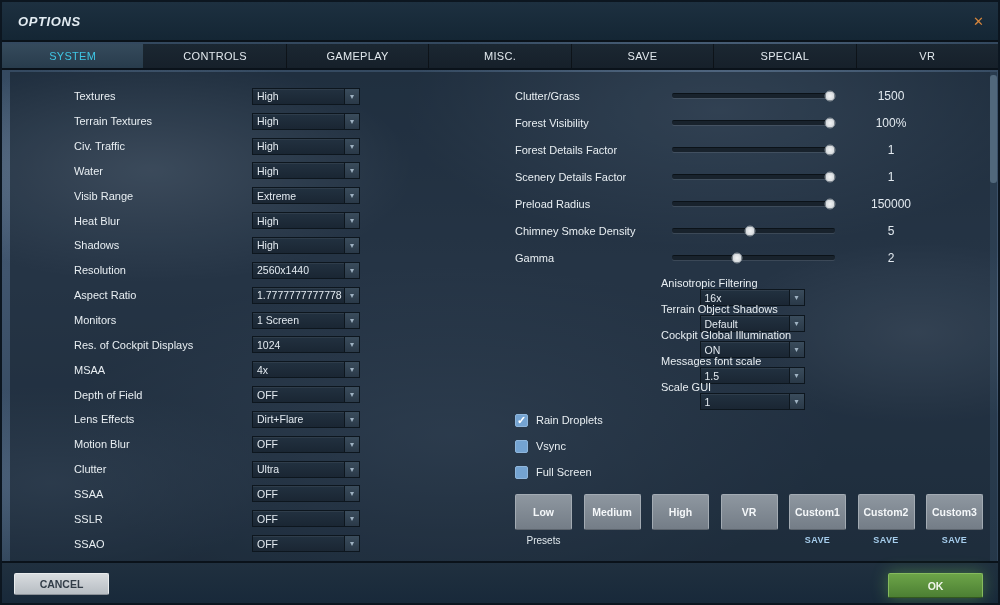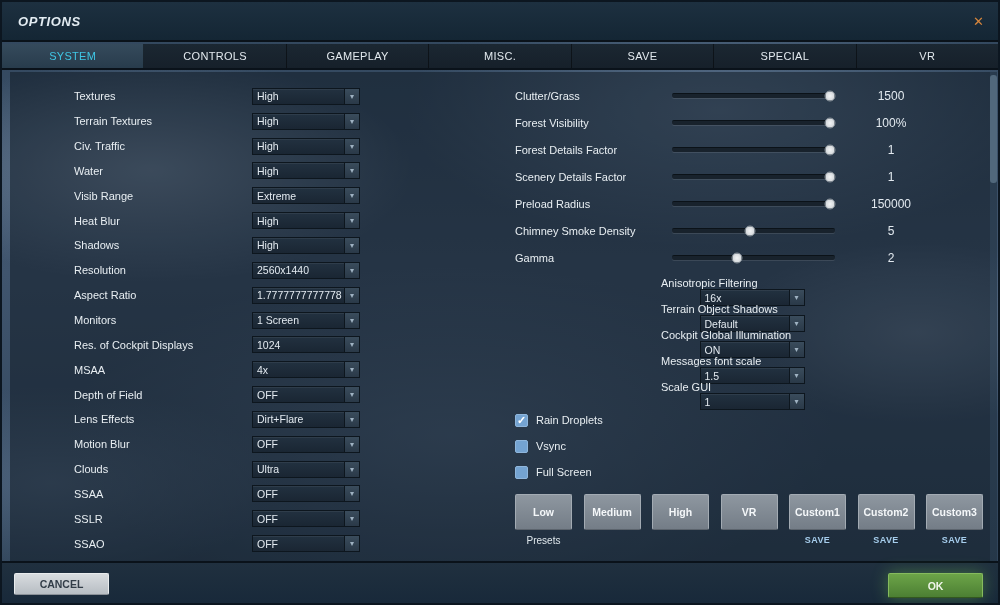--- a/index.html
+++ b/index.html
@@ -267,21 +267,21 @@
     </div>
   </div>
         <div class="ctl-row">
     <span class="ctl-label">Motion Blur</span>
     <div class="dropdown">
       <span class="dd-value">OFF</span>
       <span class="dd-arrow">▾</span>
     </div>
   </div>
         <div class="ctl-row">
-    <span class="ctl-label">Clouds</span>
+    <span class="ctl-label">Clutter</span>
     <div class="dropdown">
       <span class="dd-value">Ultra</span>
       <span class="dd-arrow">▾</span>
     </div>
   </div>
         <div class="ctl-row">
     <span class="ctl-label">SSAA</span>
     <div class="dropdown">
       <span class="dd-value">OFF</span>
       <span class="dd-arrow">▾</span>

